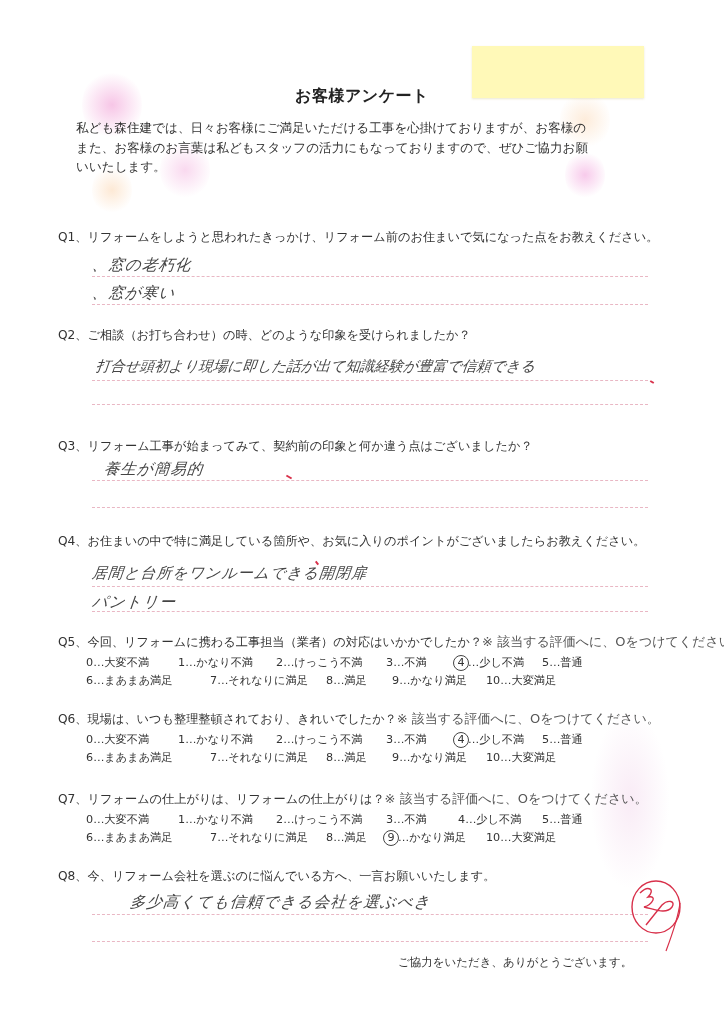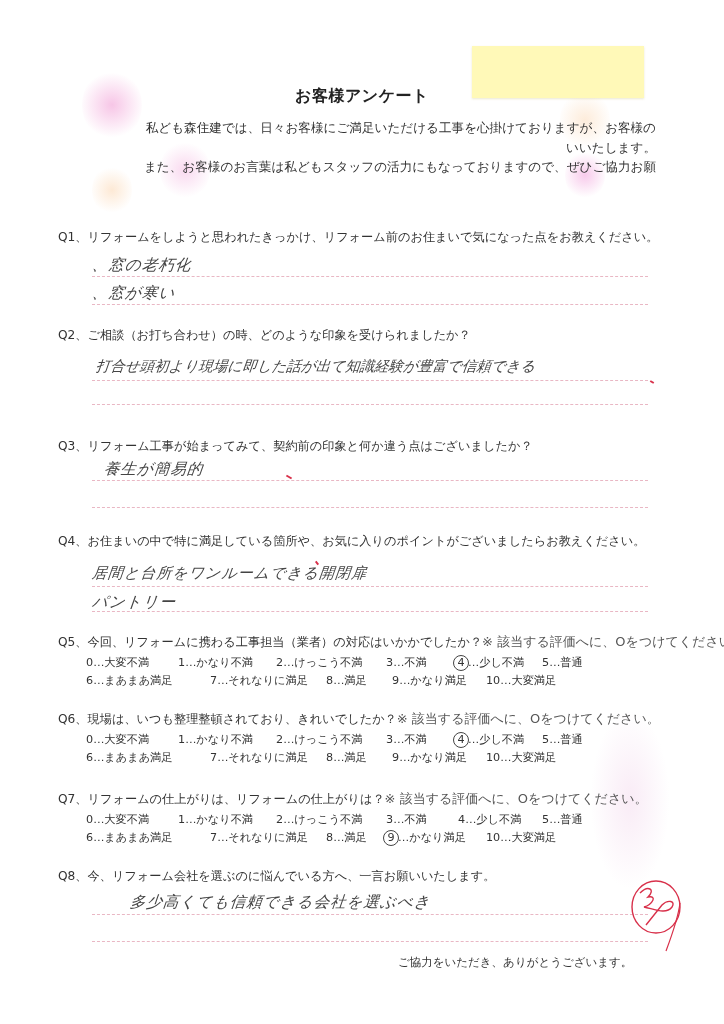--- a/index.html
+++ b/index.html
@@ -15,21 +15,21 @@
       background: #fff9b8; box-shadow: 0 1px 2px rgba(200,190,120,0.35);
     }
     .title {
       position: absolute; left: 0; width: 724px; top: 86px; text-align: center;
       font-size: 16px; font-weight: bold; color: #222; letter-spacing: 0.5px;
     }
     .intro {
       position: absolute; left: 76px; top: 118px; width: 580px;
       font-size: 12.6px; line-height: 19.5px; color: #333;
     }
-    .intro p { margin: 0; white-space: nowrap; text-align: right; }
+    .intro p { margin: 0; white-space: nowrap; }
     .q {
       position: absolute; left: 58px; font-size: 12.2px; color: #333; white-space: nowrap;
     }
     .note { font-size: 13px; color: #555; }
     .line {
       position: absolute; left: 92px; width: 556px; height: 0;
       border-top: 1px dashed #e9b7c4;
     }
     .hw {
       position: absolute; font-family: "DejaVu Serif", serif; font-style: italic;
@@ -59,22 +59,22 @@
 <div class="blot" style="left:560px;top:90px;width:50px;height:60px;background:radial-gradient(circle,rgba(250,200,150,0.35),rgba(255,255,255,0) 70%);"></div>
 <div class="blot" style="left:565px;top:150px;width:40px;height:50px;background:radial-gradient(circle,rgba(240,150,215,0.5),rgba(255,255,255,0) 70%);"></div>
 <div class="blot" style="left:590px;top:710px;width:80px;height:180px;border-radius:40%;background:radial-gradient(ellipse,rgba(235,190,225,0.3),rgba(255,255,255,0) 70%);"></div>
 
 <div class="sticky"></div>
 
 <div class="title">お客様アンケート</div>
 
 <div class="intro">
   <p>私ども森住建では、日々お客様にご満足いただける工事を心掛けておりますが、お客様の</p>
+  <p>また、お客様のお言葉は私どもスタッフの活力にもなっておりますので、ぜひご協力お願</p>
   <p>いいたします。</p>
-  <p>また、お客様のお言葉は私どもスタッフの活力にもなっておりますので、ぜひご協力お願</p>
 </div>
 
 <div class="q" style="top:229px;">Q1、リフォームをしようと思われたきっかけ、リフォーム前のお住まいで気になった点をお教えください。</div>
 <div class="hw" style="left:92px;top:255px;">、窓の老朽化</div>
 <div class="line" style="top:276px;"></div>
 <div class="hw" style="left:92px;top:283px;">、窓が寒い</div>
 <div class="line" style="top:304px;"></div>
 
 <div class="q" style="top:327px;">Q2、ご相談（お打ち合わせ）の時、どのような印象を受けられましたか？</div>
 <div class="hw" style="left:96px;top:357px;font-size:14.5px;letter-spacing:0px;">打合せ頭初より現場に即した話が出て知識経験が豊富で信頼できる</div>

